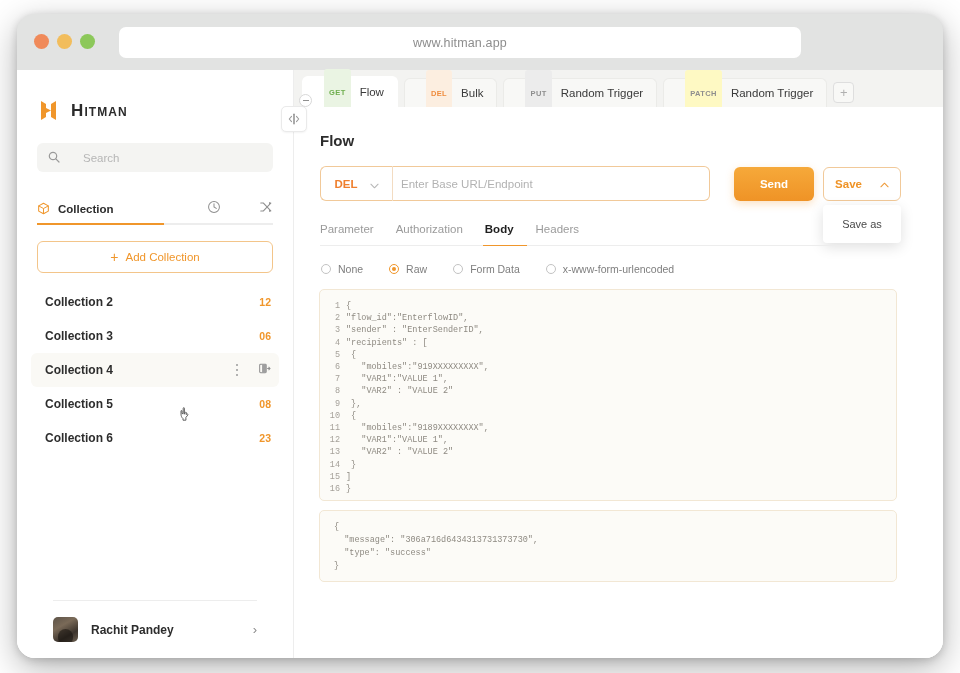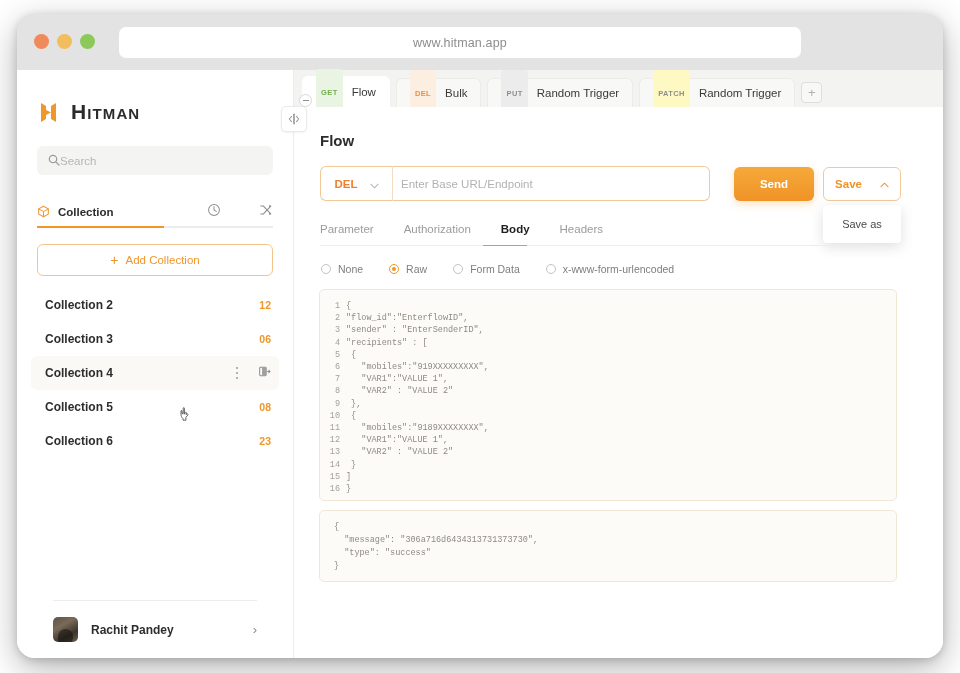--- a/index.html
+++ b/index.html
@@ -54,29 +54,29 @@
   .sidebar {
     position: relative;
     width: 277px; height: 100%;
     background: #ffffff;
     border-right: 1px solid #ededed;
     display: flex; flex-direction: column;
   }
   .brand { display: flex; align-items: center; gap: 13px; padding: 30px 0 0 22px; }
   .brand-mark { width: 19px; height: 21px; position: relative; }
   .brand-name {
-    font-size: 21px; font-weight: 700; letter-spacing: 1.1px;
+    font-size: 17px; font-weight: 700; letter-spacing: 1.1px;
     color: #2b2b2b; font-variant: small-caps;
   }
   .search {
     margin: 22px 20px 0 20px;
     height: 29px;
     background: #f4f4f2;
     border-radius: 6px;
-    display: flex; align-items: center; gap: 0;
+    display: flex; align-items: center; gap: 23px;
     padding: 0 11px;
   }
   .search-ph { font-size: 11.5px; color: #b6b6b6; }
 
   .tabs-side {
     position: relative;
     margin: 20px 20px 0 20px;
     height: 33px;
     display: flex; align-items: center;
   }
@@ -168,21 +168,21 @@
     background: #f8f8f6;
     border-radius: 6px 6px 0 0;
     display: flex; align-items: center; gap: 9px;
     padding: 0 13px;
     border: 1px solid #ebebe8; border-bottom: none;
   }
   .rtab.active { background: #ffffff; border-color: #ffffff; height: 31px; }
   .rtab-label { font-size: 11.5px; color: #3a3a3a; }
   .badge {
     font-size: 7.5px; font-weight: 700; letter-spacing: .4px;
-    padding: 19px 5px; border-radius: 3px;
+    padding: 19px 5px; border-radius: 3px; margin-left: 8px;
   }
   .badge.get   { color: #6fae4e; background: #eaf4e3; }
   .badge.del   { color: #ef8b3c; background: #fceee0; }
   .badge.put   { color: #8e8e8e; background: #ececec; }
   .badge.patch { color: #8e8e8e; background: #fef9c3; }
   .tab-add {
     width: 21px; height: 21px; margin-bottom: 4px;
     border: 1px solid #dedede; border-radius: 4px;
     display: flex; align-items: center; justify-content: center;
     color: #b0b0b0; font-size: 13px; background: #f8f8f6;
@@ -238,21 +238,21 @@
     background: #ffffff;
     border-radius: 4px;
     box-shadow: 0 4px 14px rgba(0,0,0,.13);
     display: flex; align-items: center; justify-content: center;
   }
   .save-menu span { font-size: 11px; color: #4a4a4a; }
 
   .subtabs {
     position: relative;
     margin: 22px 0 0 26px; width: 546px;
-    display: flex; align-items: center; gap: 30px;
+    display: flex; align-items: center; gap: 22px;
     padding-bottom: 11px;
   }
   .subtab { font-size: 11.5px; color: #9b9b9b; }
   .subtab.active { color: #1f1f1f; font-weight: 700; }
   .subtabs-line {
     position: absolute; left: 0; bottom: 0; width: 100%; height: 1.5px;
     background: #ededed;
   }
   .subtabs-line i {
     position: absolute; left: 163px; top: 0; width: 44px; height: 100%;

